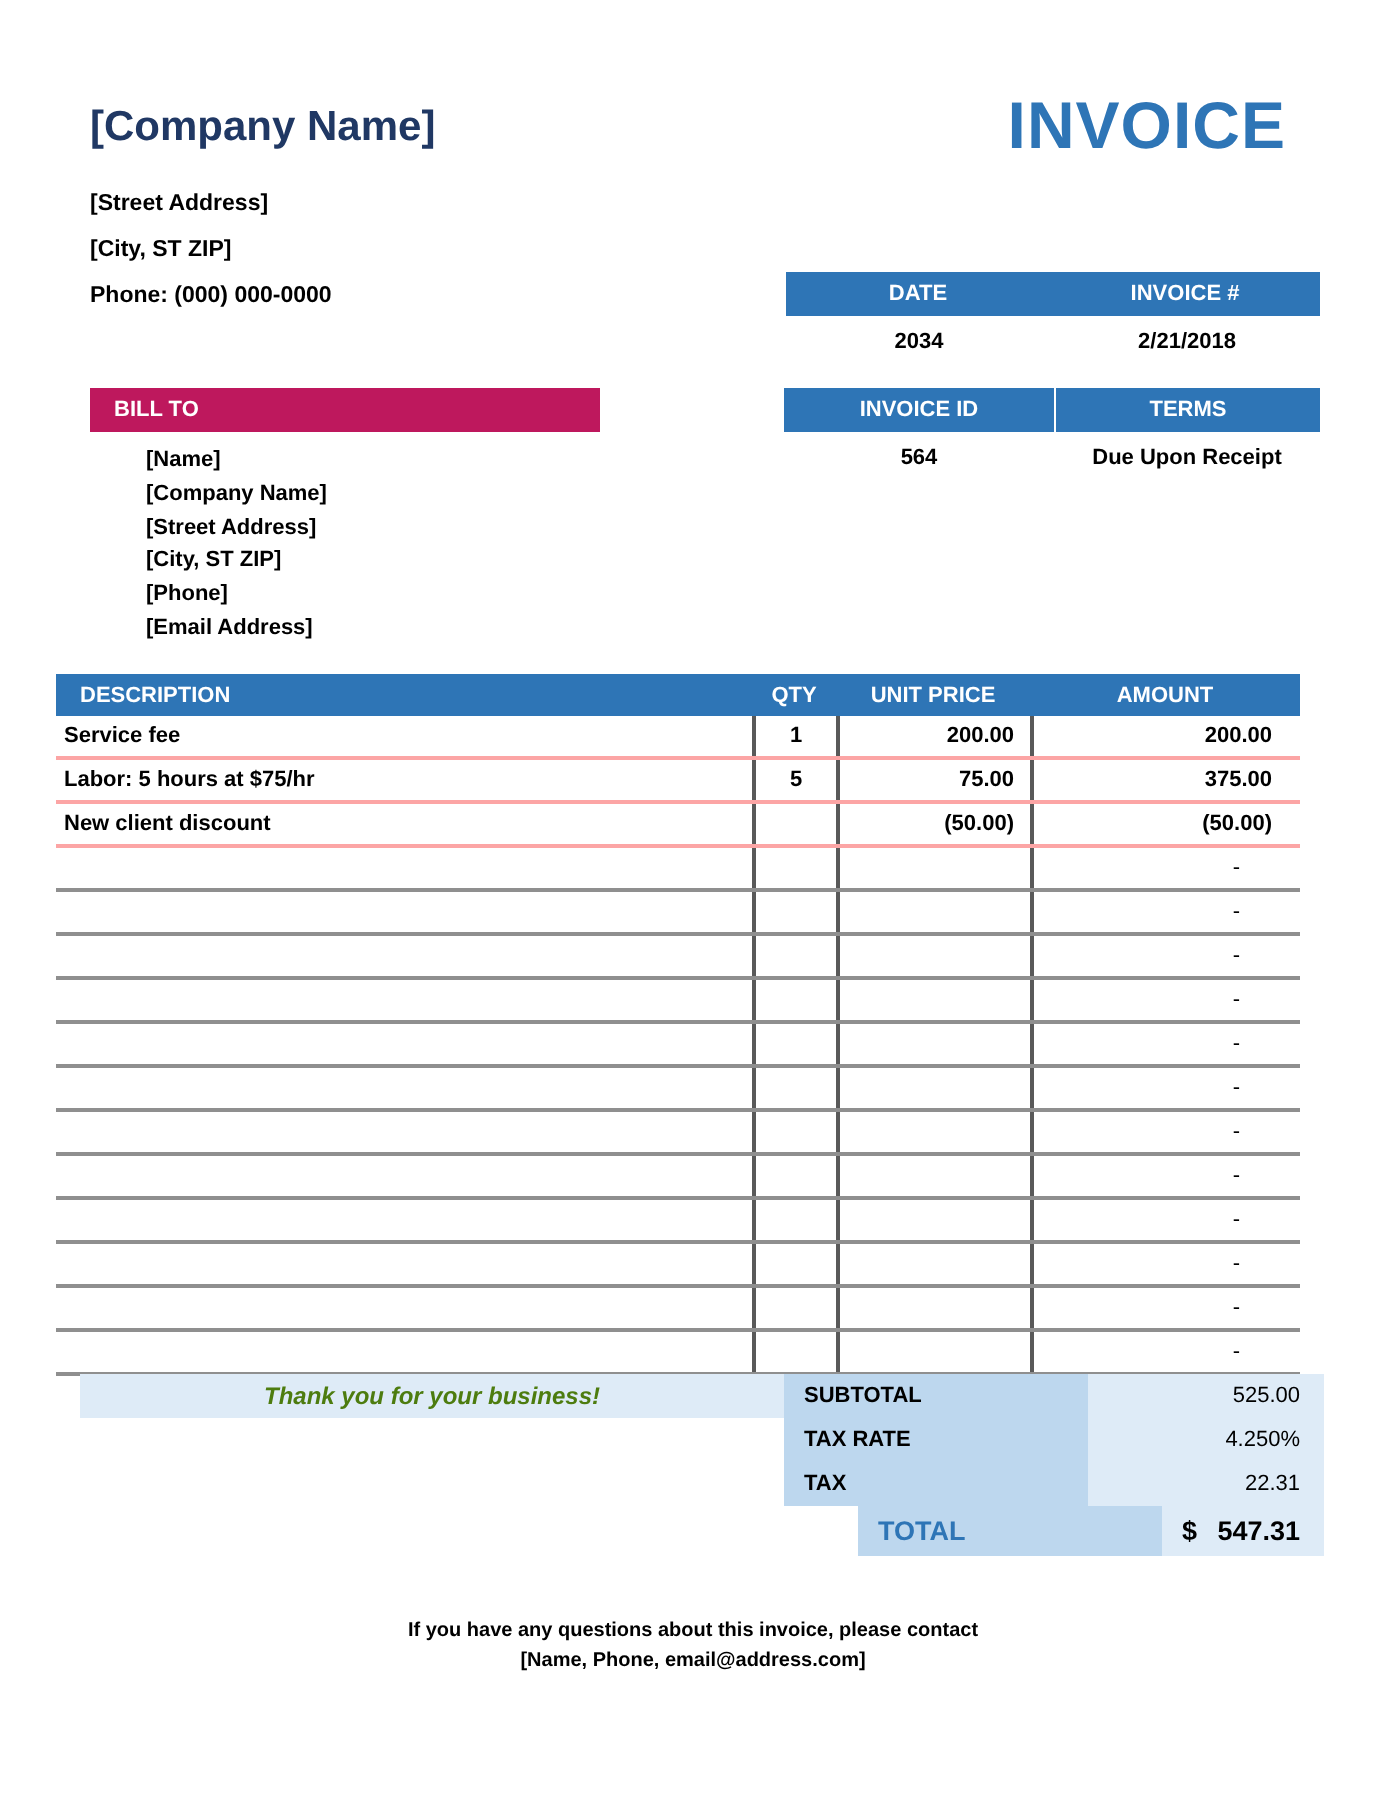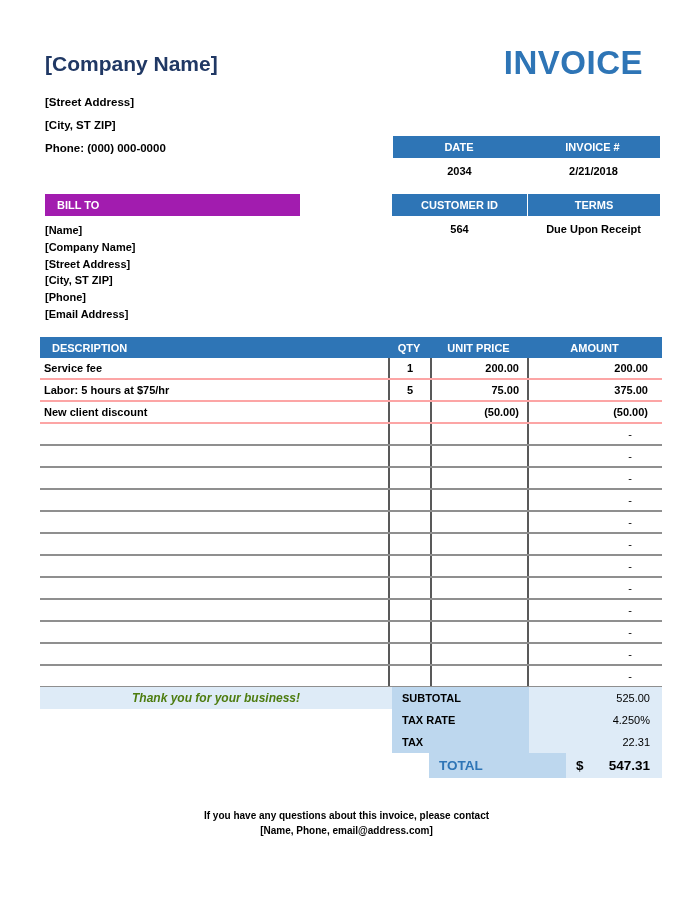--- a/index.html
+++ b/index.html
@@ -41,28 +41,28 @@
   .meta-bar .bar-cell.right { flex: 1; border-left: 1px solid #ffffff; }
   .meta-values { display: flex; height: 25px; }
   .meta-values .val-cell {
     font-size: 11px; font-weight: 700; color: #000;
     display: flex; align-items: center; justify-content: center;
   }
   .meta-values .val-cell.left { width: 135px; }
   .meta-values .val-cell.right { flex: 1; }
   .billto-block { position: absolute; left: 45px; top: 194px; width: 255px; }
   .billto-bar {
-    height: 22px; background: #a21caf; color: #fff;
+    height: 22px; background: #be185d; color: #fff;
     font-size: 11px; font-weight: 700;
     display: flex; align-items: center; padding-left: 12px;
   }
   .billto-lines { margin-top: 6px; font-size: 11px; font-weight: 600; color: #000; }
-  .billto-lines .bt-line { height: 16.8px; line-height: 16.8px; }
-  
-  .items-table { position: absolute; left: 40px; top: 337px; width: 622px; }
+  .billto-lines .bt-line { height: 16.8px; line-height: 16.8px; margin-left: 28px; }
+  
+  .items-table { position: absolute; left: 28px; top: 337px; width: 622px; }
   .items-header { display: flex; height: 21px; background: #2E75B6; }
   .items-header .h-cell {
     color: #fff; font-size: 11px; font-weight: 700;
     display: flex; align-items: center; justify-content: center;
   }
   .items-header .h-desc { width: 348px; justify-content: flex-start; padding-left: 12px; }
   .items-header .h-qty { width: 42px; }
   .items-header .h-unit { width: 97px; }
   .items-header .h-amount { width: 135px; text-align: right; }
   .item-row { display: flex; height: 22px; border-bottom: 2px solid #fca5a5; }
@@ -80,21 +80,21 @@
   
   .thankyou-strip {
     position: absolute; left: 40px; top: 687px; width: 352px; height: 22px;
     background: #DEEBF7; color: #4d7c0f;
     font-size: 12px; font-weight: 700; font-style: italic;
     display: flex; align-items: center; justify-content: center;
   }
   .totals-block { position: absolute; left: 392px; top: 687px; width: 270px; }
   .totals-row { display: flex; height: 22px; }
   .totals-row .t-label {
-    width: 137px; background: #BDD7EE; color: #000;
+    width: 152px; background: #BDD7EE; color: #000;
     font-size: 11px; font-weight: 700;
     display: flex; align-items: center; padding-left: 10px;
   }
   .totals-row .t-value {
     flex: 1; background: #DEEBF7; color: #000; font-size: 11px;
     display: flex; align-items: center; justify-content: flex-end; padding-right: 12px;
   }
   .totals-row.grand { height: 25px; padding-left: 37px; }
   .totals-row.grand .t-label { font-size: 13.5px; color: #2E75B6; }
   .totals-row.grand .t-value { font-size: 13.5px; font-weight: 700; justify-content: space-between; padding-left: 10px; }
@@ -138,21 +138,21 @@
       <div class="bt-line">[Company Name]</div>
       <div class="bt-line">[Street Address]</div>
       <div class="bt-line">[City, ST  ZIP]</div>
       <div class="bt-line">[Phone]</div>
       <div class="bt-line">[Email Address]</div>
     </div>
   </div>
 
   <div class="meta-block second">
     <div class="meta-bar">
-      <div class="bar-cell left">CUSTOMER ID</div>
+      <div class="bar-cell left">INVOICE ID</div>
       <div class="bar-cell right">TERMS</div>
     </div>
     <div class="meta-values">
       <div class="val-cell left">564</div>
       <div class="val-cell right">Due Upon Receipt</div>
     </div>
   </div>
 
   <div class="items-table">
     <div class="items-header">

